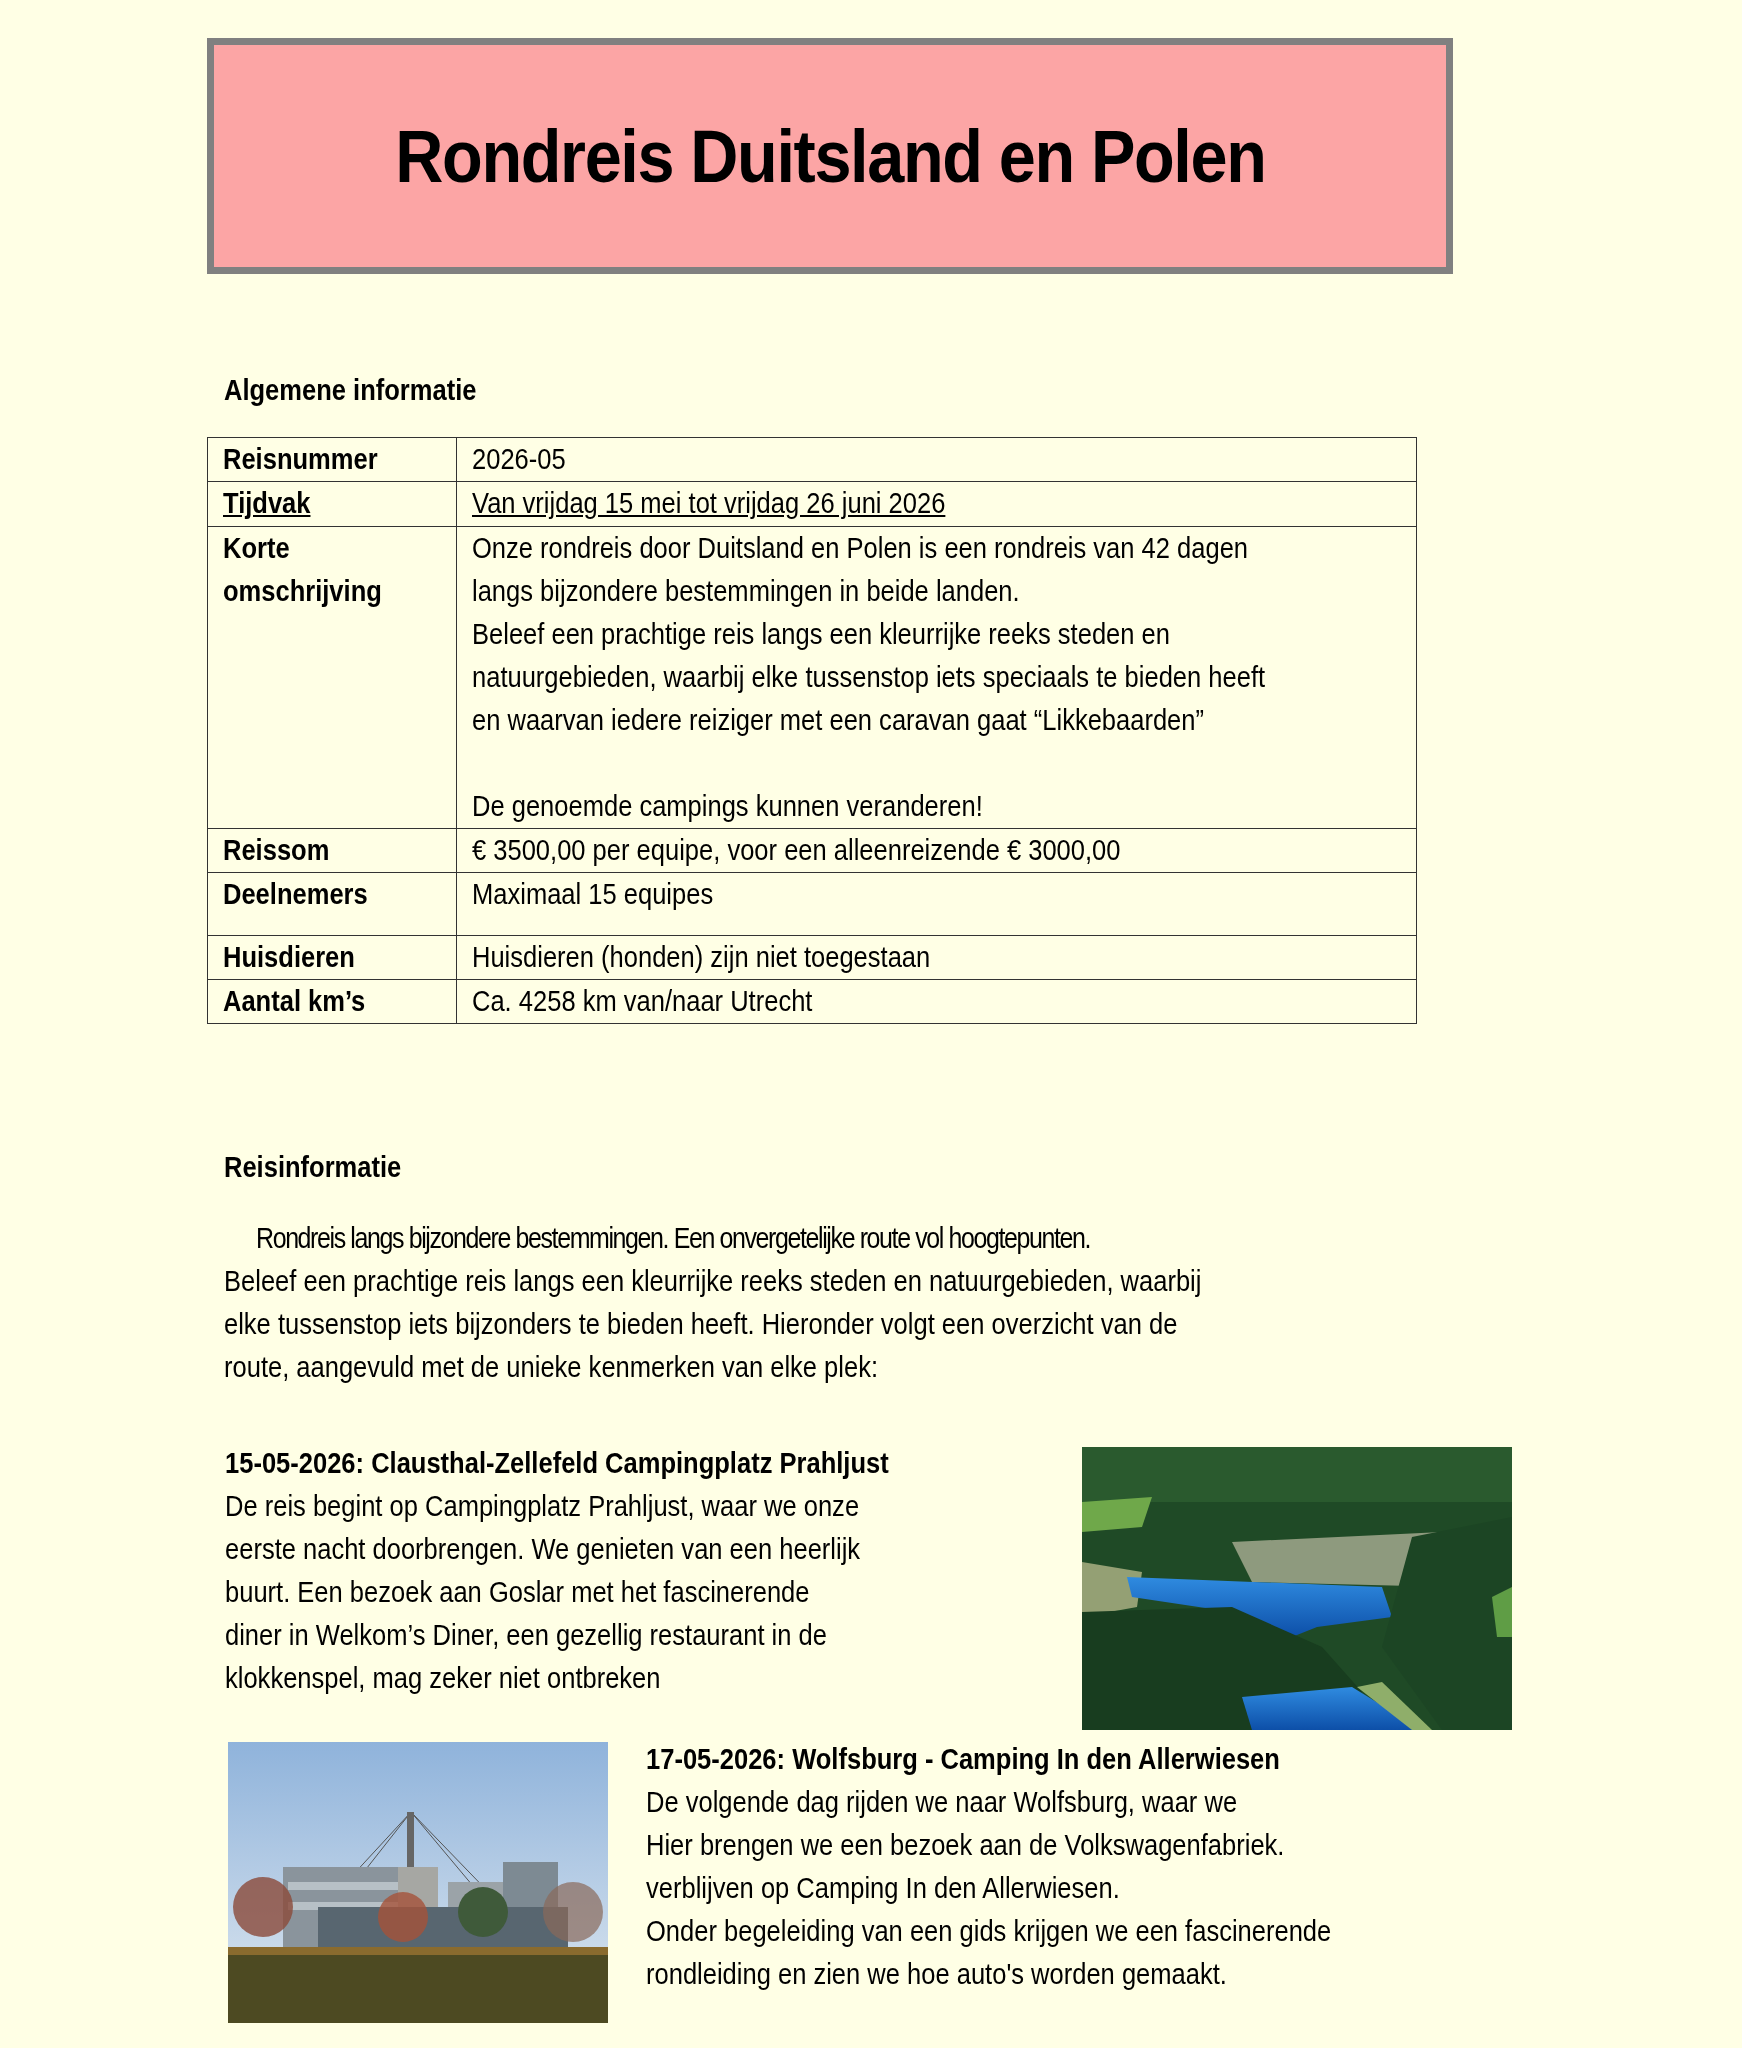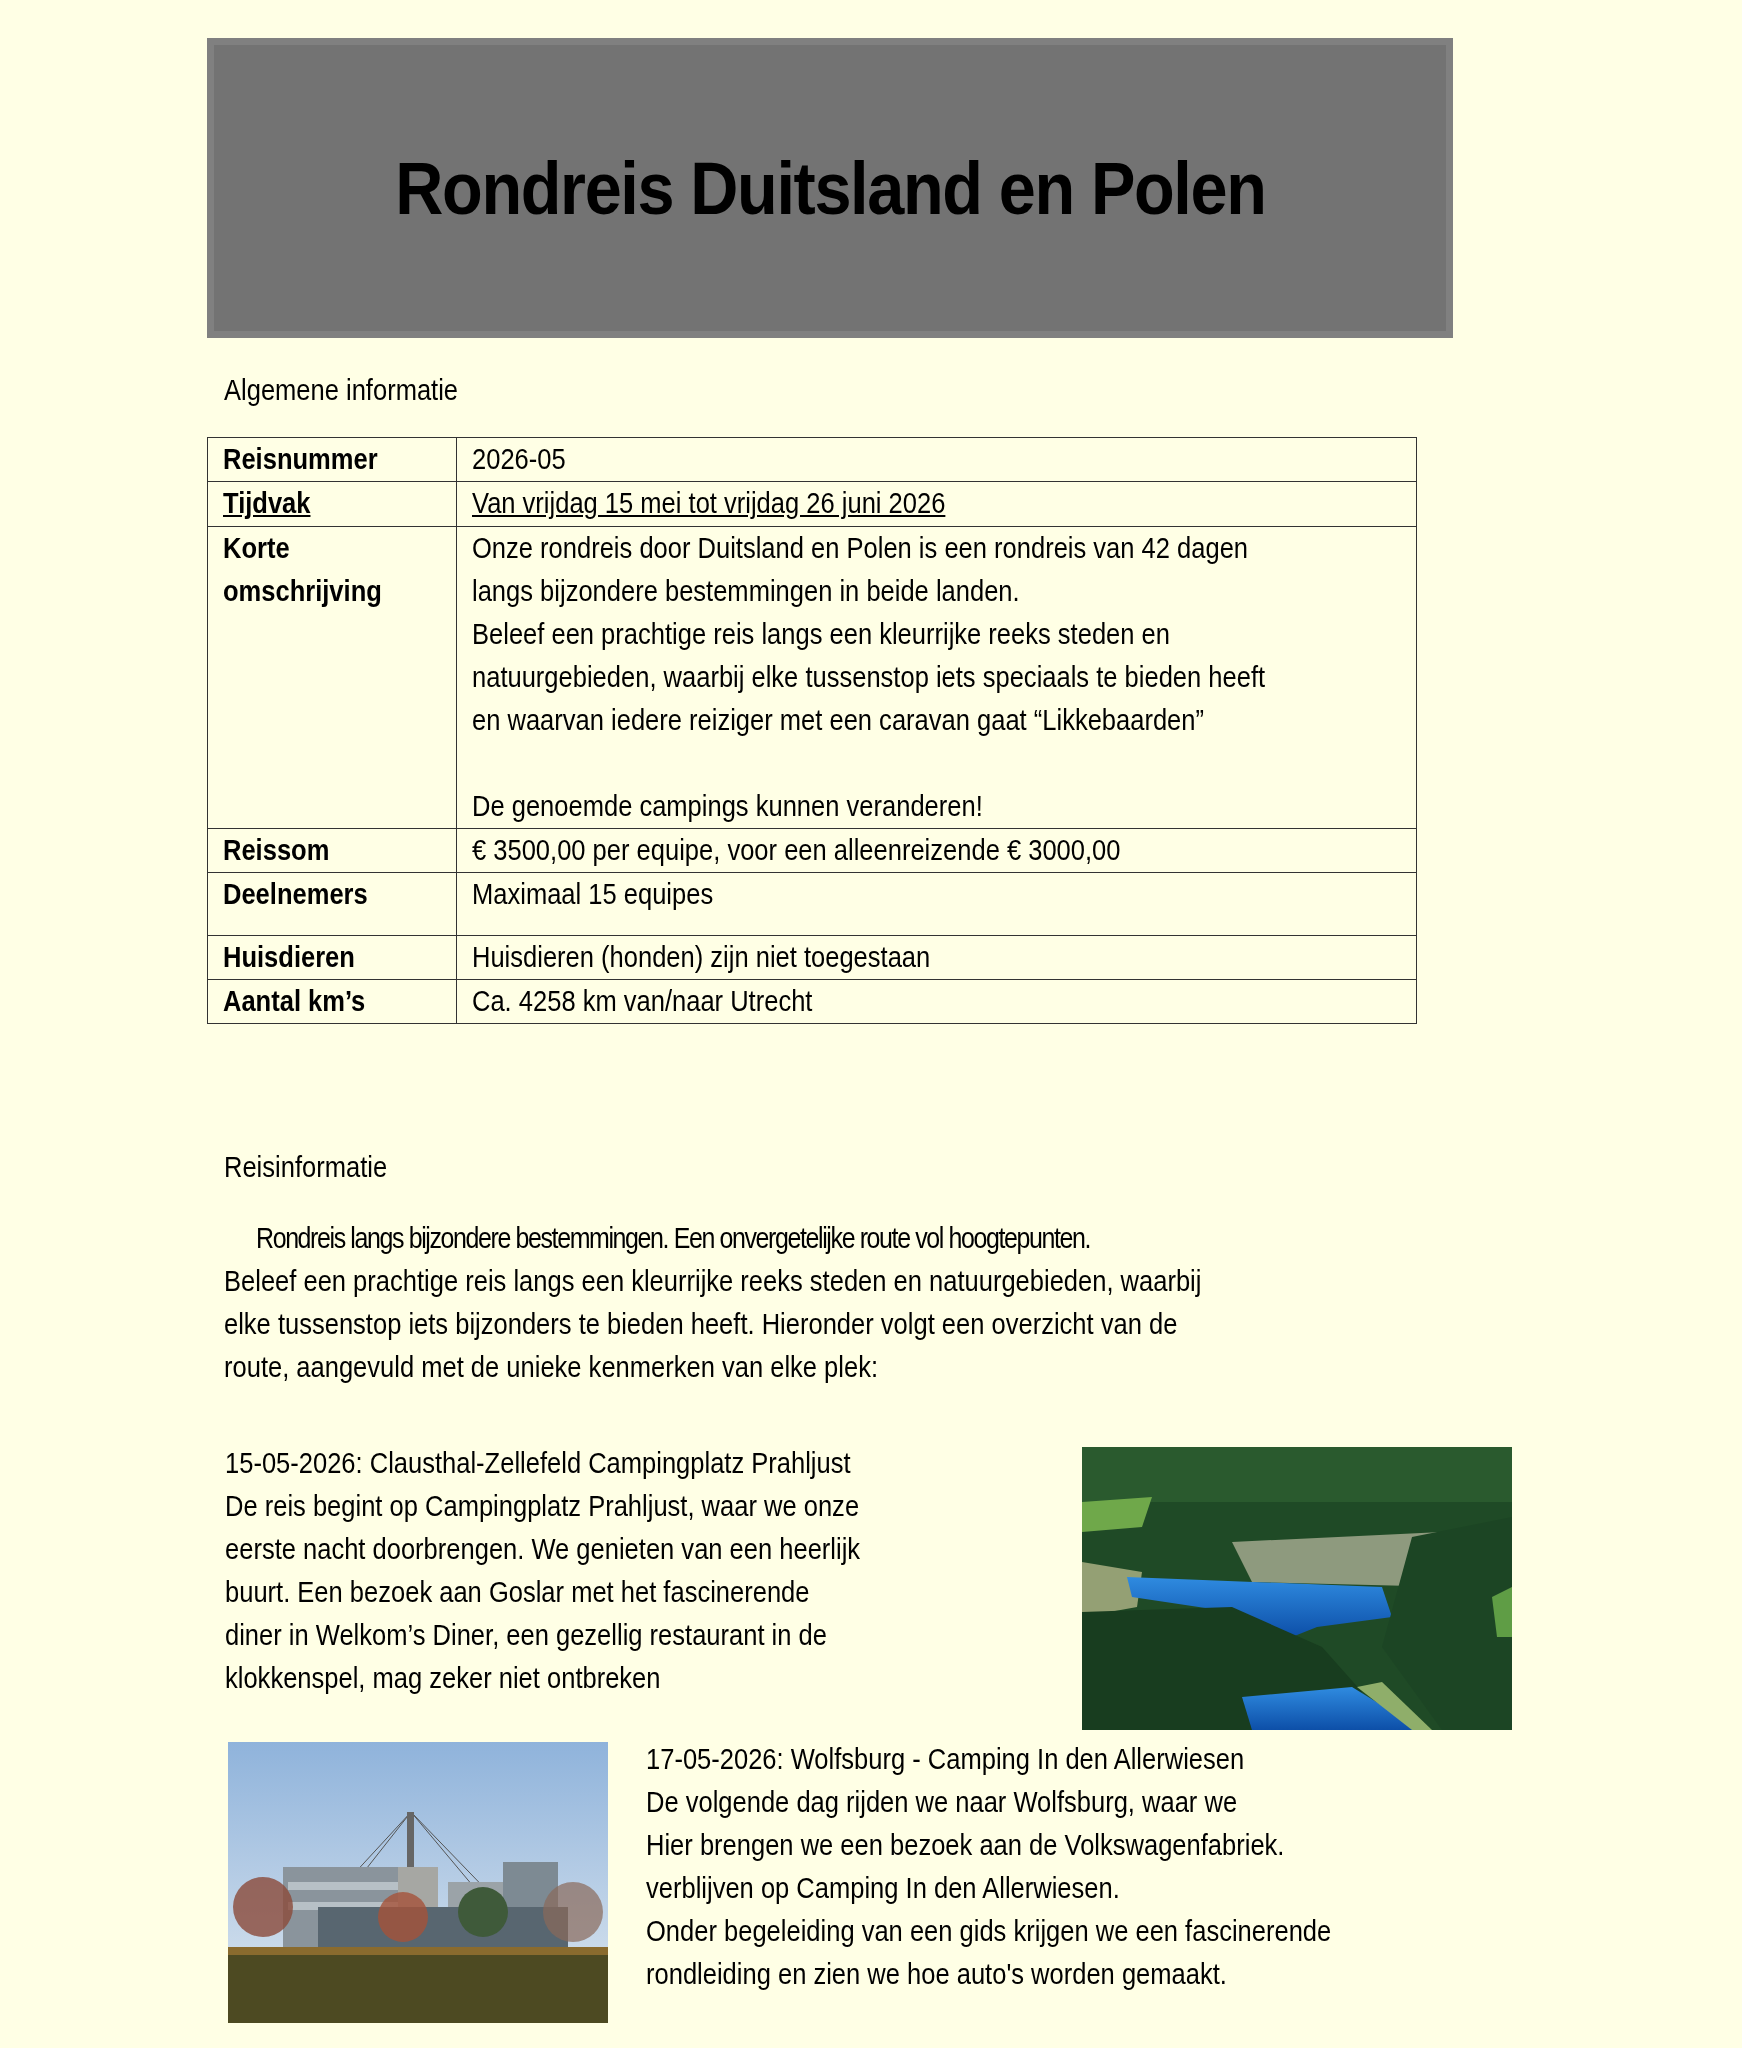--- a/index.html
+++ b/index.html
@@ -5,37 +5,37 @@
   html, body { margin:0; padding:0; }
   body {
     width:1742px; height:2048px; overflow:hidden;
     background:#ffffe5;
     font-family:"Liberation Sans", sans-serif;
     color:#000;
     position:relative;
   }
   .abs { position:absolute; }
   .title-box {
-    left:207px; top:38px; width:1246px; height:300px;
+    left:207px; top:38px; width:1246px; height:236px;
     box-sizing:border-box;
     border:7px solid #808080;
-    background:#737373;
+    background:#fca5a5;
     display:flex; align-items:center; justify-content:center;
   }
   .title-box h1 {
     margin:0; font-size:74px; font-weight:bold;
     letter-spacing:-1.5px;
     transform:scaleX(0.9);
   }
   .line {
     font-size:29px; line-height:43px; white-space:nowrap;
     transform-origin:left center;
   }
   .cond { display:inline-block; transform:scaleX(0.88); transform-origin:left center; }
-  .heading { font-weight:normal; }
+  .heading { font-weight:bold; }
   table.info {
     position:absolute; left:207px; top:437px; width:1210px;
     border-collapse:collapse;
   }
   table.info td {
     border:1.5px solid #333;
     font-size:29px; line-height:43px;
     vertical-align:top; padding:0 0 0 15px;
     white-space:nowrap;
   }

